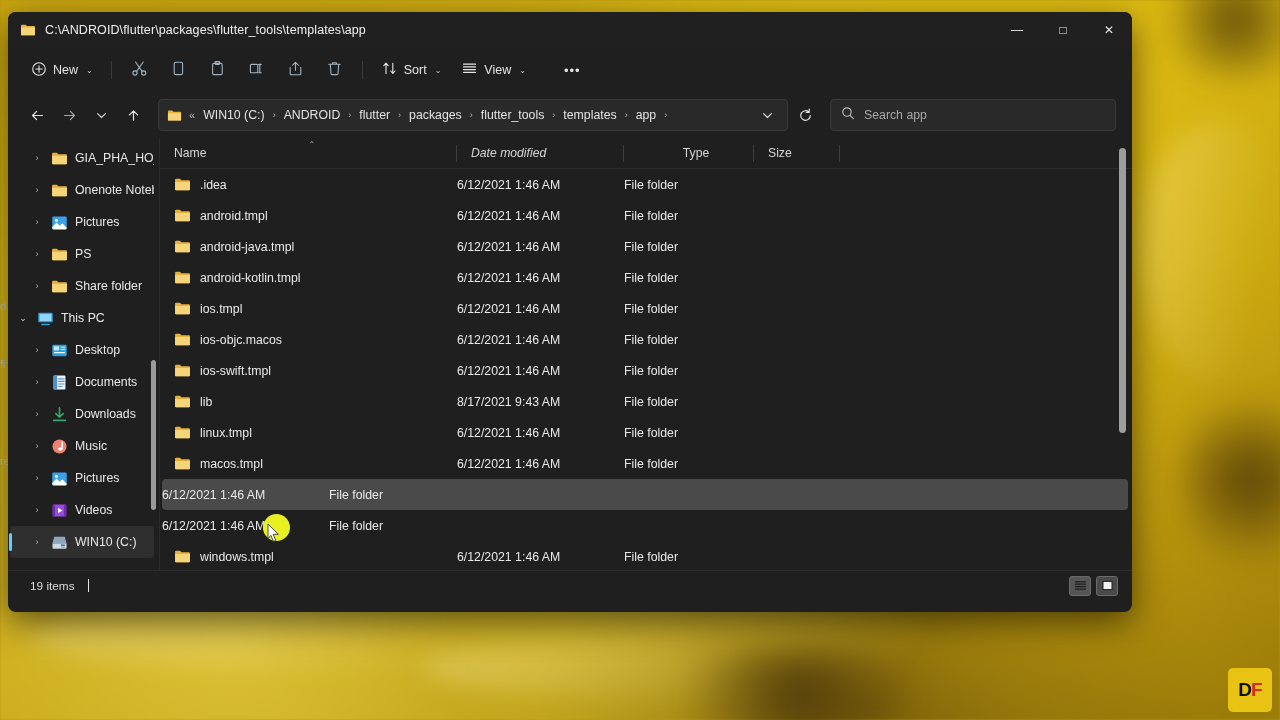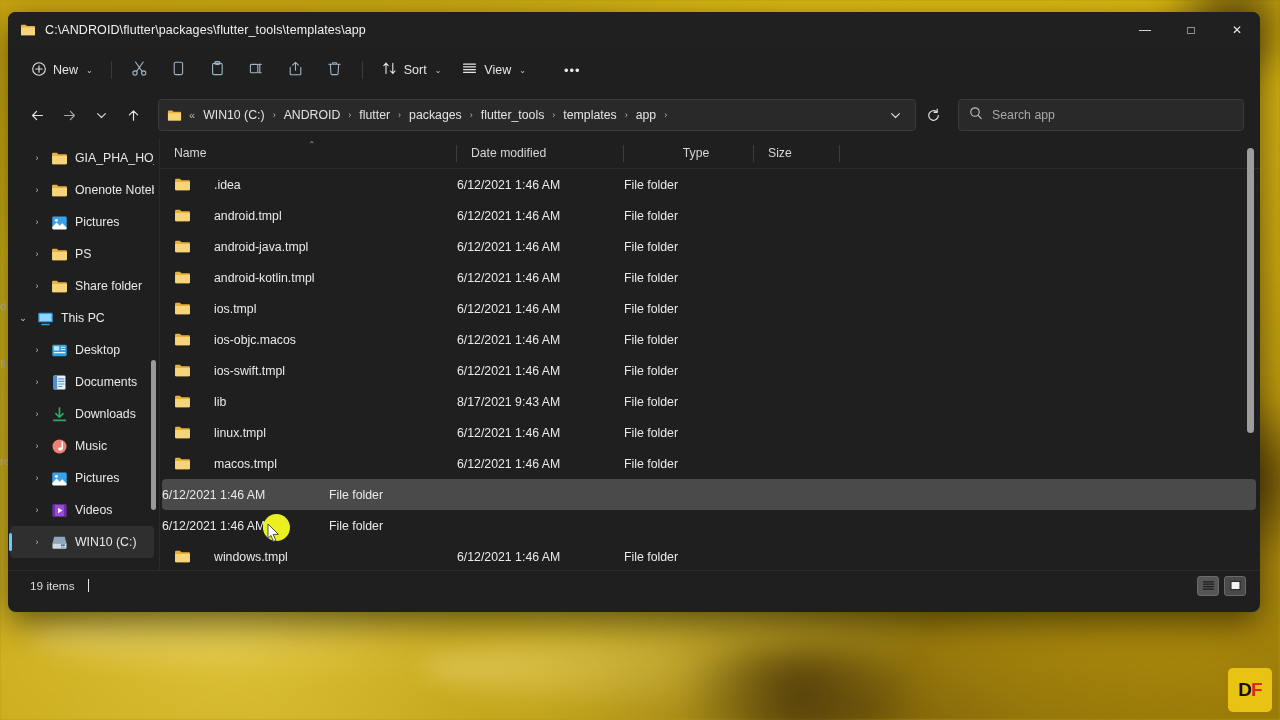--- a/index.html
+++ b/index.html
@@ -30,21 +30,21 @@
   }
   #desktop .dark {
     position:absolute; border-radius:50%;
     background:radial-gradient(circle, rgba(60,42,6,0.75), rgba(0,0,0,0) 70%);
     filter:blur(14px);
   }
 
   
   #explorer-window {
     position:absolute; left:8px; top:12px;
-    width:1252px; height:600px;
+    width:1124px; height:600px;
     background:#1f1f1f;
     border-radius:8px;
     overflow:hidden;
     box-shadow:0 10px 34px rgba(0,0,0,0.55);
   }
 
   
   #titlebar {
     height:36px; display:flex; align-items:center;
     background:#202020; padding-left:12px;
@@ -140,33 +140,33 @@
   #col-header {
     height:31px; display:flex; align-items:center;
     color:#d6d6d6; font-size:12.2px; position:relative;
     border-bottom:1px solid #2c2c2c;
   }
   .col { height:31px; display:flex; align-items:center; position:relative; }
   .col .lbl { padding-left:14px; }
   .col .div { position:absolute; right:0; top:7px; height:17px; width:1px; background:#3c3c3c; }
   .sort-caret { position:absolute; left:50%; top:2px; font-size:8px; color:#b5b5b5; }
   .c-name { width:297px; }
-  .c-date { width:167px; }
+  .c-date { width:167px;font-style:italic; }
   .c-type { width:130px;justify-content:center; }
   .c-size { width:86px; }
 
   #rows { position:relative; }
   .row {
     height:31px; display:flex; align-items:center;
     color:#e9e9e9; font-size:12.3px;
     margin:0 4px 0 2px; border-radius:4px;
   }
   .row.hovered { background:#4a4a4a; }
   .cell { display:flex; align-items:center; }
-  .cell.name { width:295px; gap:23px; padding-left:12px;align-items:center; }
+  .cell.name { width:295px; gap:9px; padding-left:12px;align-items:center; }
   .cell.date { width:167px; }
   .cell.type { width:130px; }
   .cell.size { width:86px; }
 
   #file-scroll {
     position:absolute; right:6px; top:10px; width:7px; height:285px;
     background:#9d9d9d; border-radius:4px;
   }
 
   

